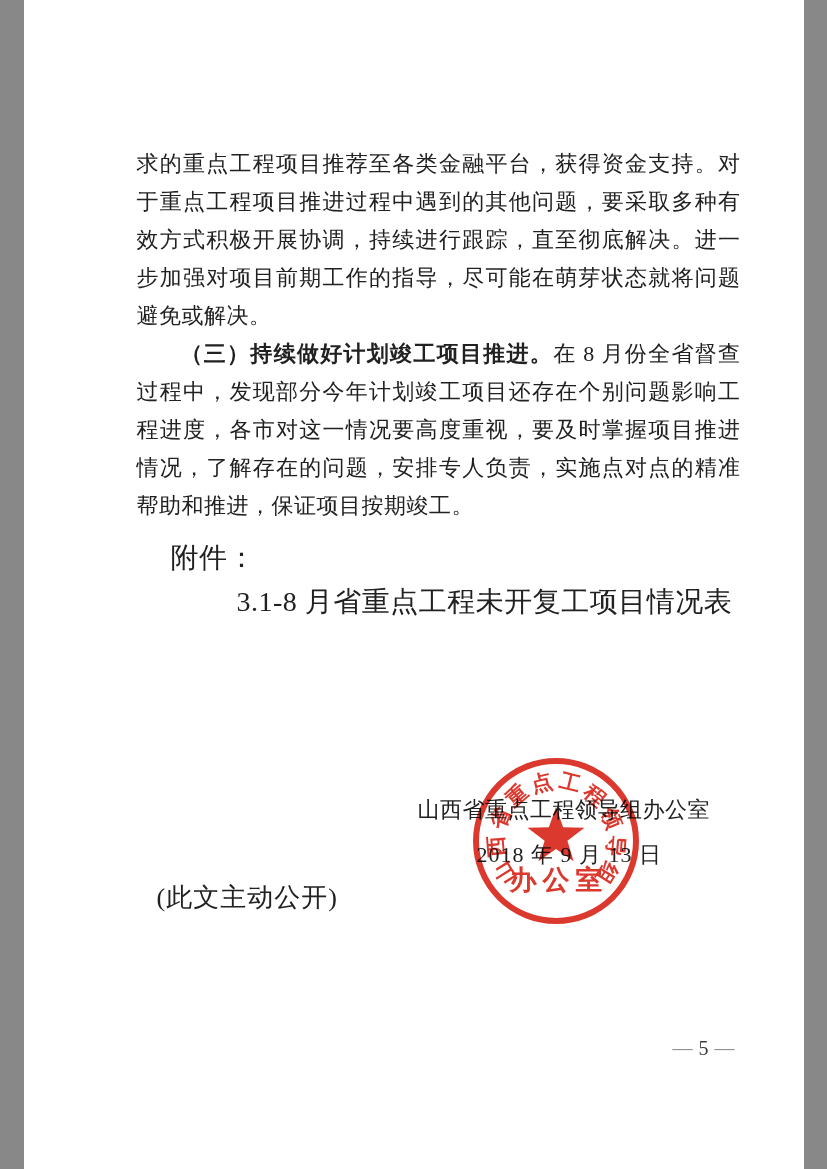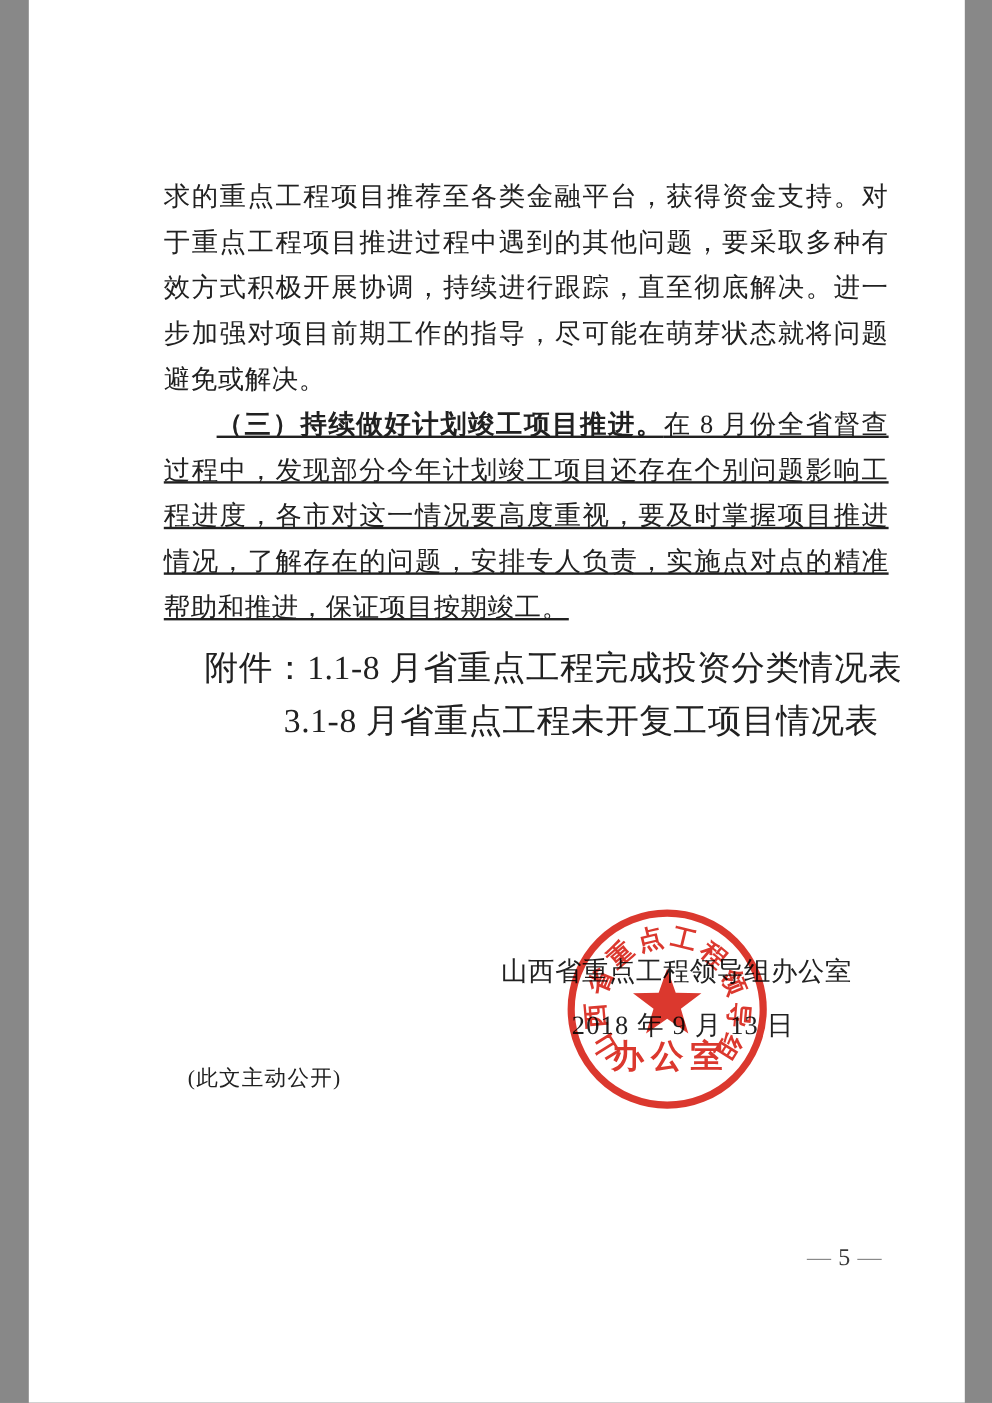--- a/index.html
+++ b/index.html
@@ -17,21 +17,21 @@
     position:absolute;
     left:113px; top:145px;
     width:604px;
     font-size:22px;
     line-height:38px;
     text-align:justify;
     text-justify:inter-ideograph;
     letter-spacing:0.5px;
   }
   .content p { margin:0; }
-  .para-indent { text-indent:2em;text-decoration:underline; }
+  .para-indent { text-indent:2em; }
   .lead-bold { font-weight:bold; }
 
   
   .attachments {
     position:absolute;
     left:147px; top:536px;
     font-size:28px;
     line-height:44px;
     letter-spacing:0.5px;
   }
@@ -51,21 +51,21 @@
     left:453px; top:840px;
     font-size:22px; line-height:30px;
     letter-spacing:1px;
     white-space:nowrap;
   }
 
   
   .note {
     position:absolute;
     left:133px; top:882px;
-    font-size:18px; line-height:32px;
+    font-size:26px; line-height:32px;
     letter-spacing:1px;
   }
 
   
   .page-num {
     position:absolute;
     left:640px; top:1036px;
     width:80px;
     text-align:center;
     font-size:20px; line-height:24px;
@@ -108,21 +108,20 @@
 <div class="page">
 
   <div class="content">
     <p>求的重点工程项目推荐至各类金融平台，获得资金支持。对于重点工程项目推进过程中遇到的其他问题，要采取多种有效方式积极开展协调，持续进行跟踪，直至彻底解决。进一步加强对项目前期工作的指导，尽可能在萌芽状态就将问题避免或解决。</p>
     <p class="para-indent"><span class="lead-bold">（三）持续做好计划竣工项目推进。</span><span>在 8 月份全省督查过程中，发现部分今年计划竣工项目还存在个别问题影响工程进度，各市对这一情况要高度重视，要及时掌握项目推进情况，了解存在的问题，安排专人负责，实施点对点的精准帮助和推进，保证项目按期竣工。</span></p>
   </div>
 
   <div class="attachments">
     <div class="attach-row1">
       <span>附件：</span>
-      <span>1.1-8 月省重点工程完成投资分类情况表</span>
     </div>
     <div class="attach-cont">
       <span>3.1-8 月省重点工程未开复工项目情况表</span>
     </div>
   </div>
 
   <div class="sig-org">山西省重点工程领导组办公室</div>
 
   <div class="sig-date">2018 年 9 月 13 日</div>
 

